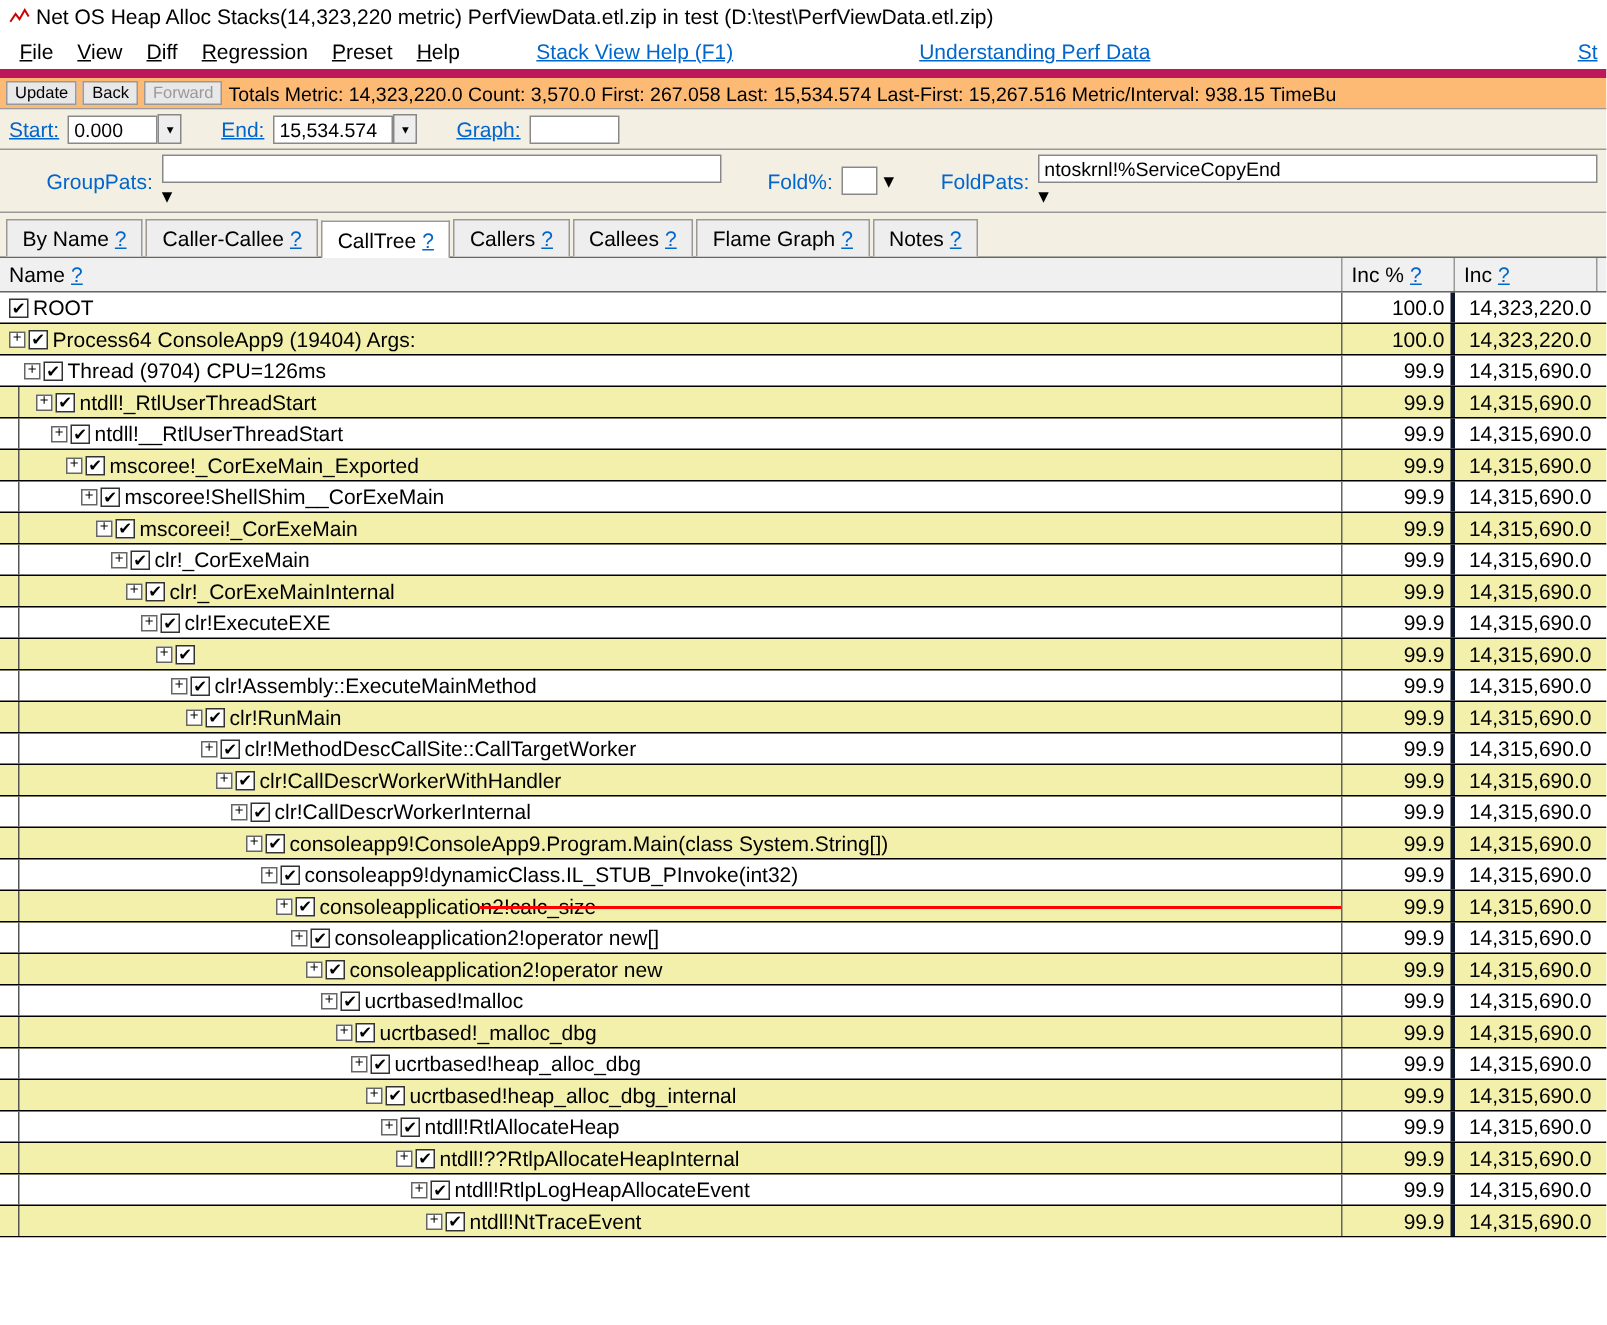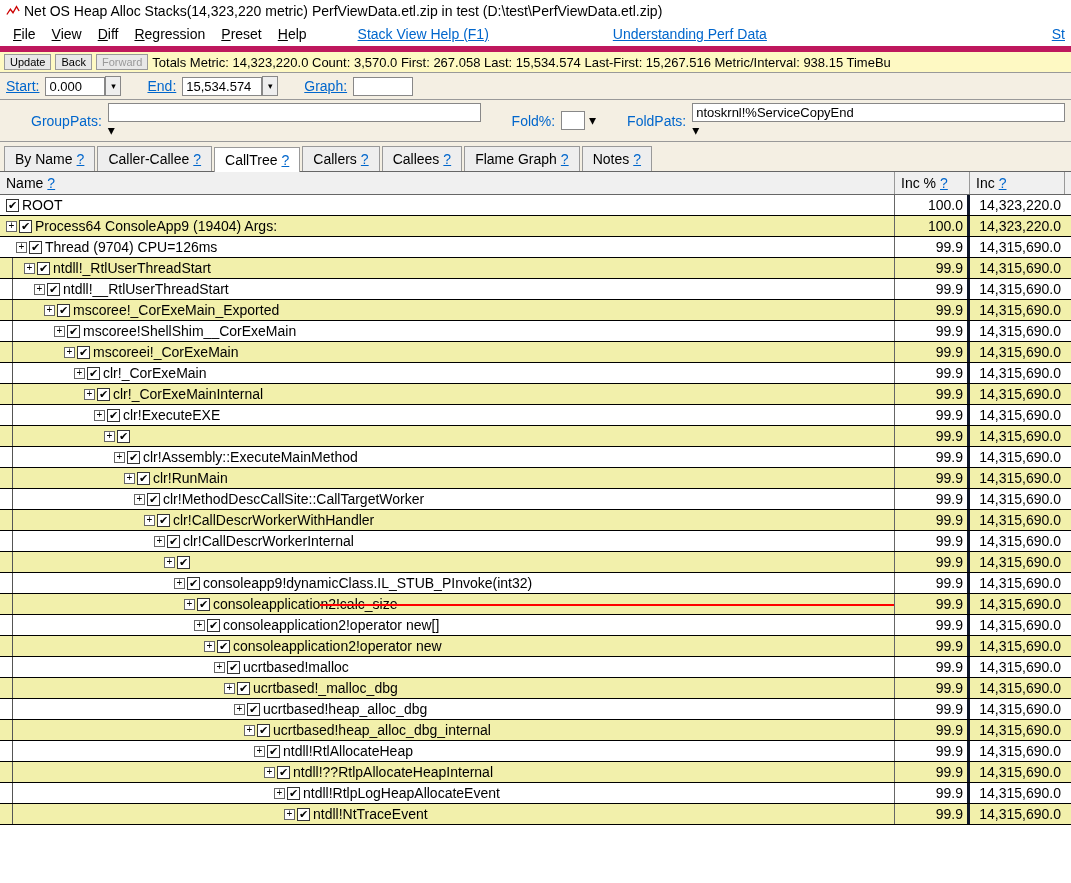--- a/index.html
+++ b/index.html
@@ -5,21 +5,21 @@
 * { box-sizing: border-box; margin: 0; padding: 0; }
 body { font-family: "Segoe UI", Tahoma, sans-serif; font-size: 13px; background: #fff; overflow: hidden; width: 1071px; }
 .titlebar { background: #fff; padding: 3px 6px; font-size: 14px; display: flex; align-items: center; gap: 4px; }
 .titlebar-icon { width: 14px; height: 14px; }
 .menubar { display: flex; gap: 2px; padding: 2px 6px; font-size: 14px; border-bottom: 6px solid #be185d; align-items: center; flex-wrap: nowrap; }
 .menubar .mitem { padding: 2px 7px; }
 .menubar .mitem u { text-decoration: underline; }
 .menubar .link { color: #0066cc; text-decoration: underline; cursor: pointer; }
 .menubar .spacer { flex: 0 0 40px; }
 .menubar .spacer2 { flex: 0 0 120px; }
-.toolbar { display: flex; align-items: center; gap: 4px; padding: 2px 4px; background: #fef9c3; font-size: 13px; border-bottom: 1px solid #999; white-space: nowrap; overflow: hidden; }
+.toolbar { display: flex; align-items: center; gap: 4px; padding: 2px 4px; background: #fdba74; font-size: 13px; border-bottom: 1px solid #999; white-space: nowrap; overflow: hidden; }
 .toolbar button { font-size: 11px; padding: 1px 5px; background: #e8e8e8; border: 1px solid #999; }
 .toolbar button.disabled { color: #999; }
 .toolbar .totals { font-size: 13px; }
 .filterbar { display: flex; align-items: center; gap: 6px; padding: 3px 6px; background: #f4efe3; border-bottom: 1px solid #999; font-size: 14px; }
 .filterbar .lbl { color: #0066cc; text-decoration: underline; cursor: pointer; }
 .filterbar input { border: 1px solid #888; padding: 1px 3px; font-size: 13px; }
 .filterbar .combo { display: flex; align-items: center; }
 .filterbar .dropdown-btn { width: 16px; height: 20px; background: #eee; border: 1px solid #888; display: flex; align-items: center; justify-content: center; font-size: 9px; cursor: pointer; }
 .filterbar2 { display: flex; align-items: center; gap: 6px; padding: 3px 6px; background: #f4efe3; border-bottom: 1px solid #999; font-size: 14px; }
 .filterbar2 .lbl { color: #0066cc; cursor: pointer; margin-left: 25px; }
@@ -339,20 +339,21 @@
       </div>
       <div class="inccell">99.9</div>
       <div class="valcell">14,315,690.0</div>
     </div>
     <div class="row hl">
       <div class="namecell">
         <span class="pipe" style="margin-left:6px"></span>
         <span class="indent" style="width:140px"></span>
         <span class="expander">+</span>
         <span class="chk">✔</span>
+        <span>consoleapp9!ConsoleApp9.Program.Main(class System.String[])</span>
       </div>
       <div class="inccell">99.9</div>
       <div class="valcell">14,315,690.0</div>
     </div>
     <div class="row">
       <div class="namecell">
         <span class="pipe" style="margin-left:6px"></span>
         <span class="indent" style="width:150px"></span>
         <span class="expander">+</span>
         <span class="chk">✔</span>

